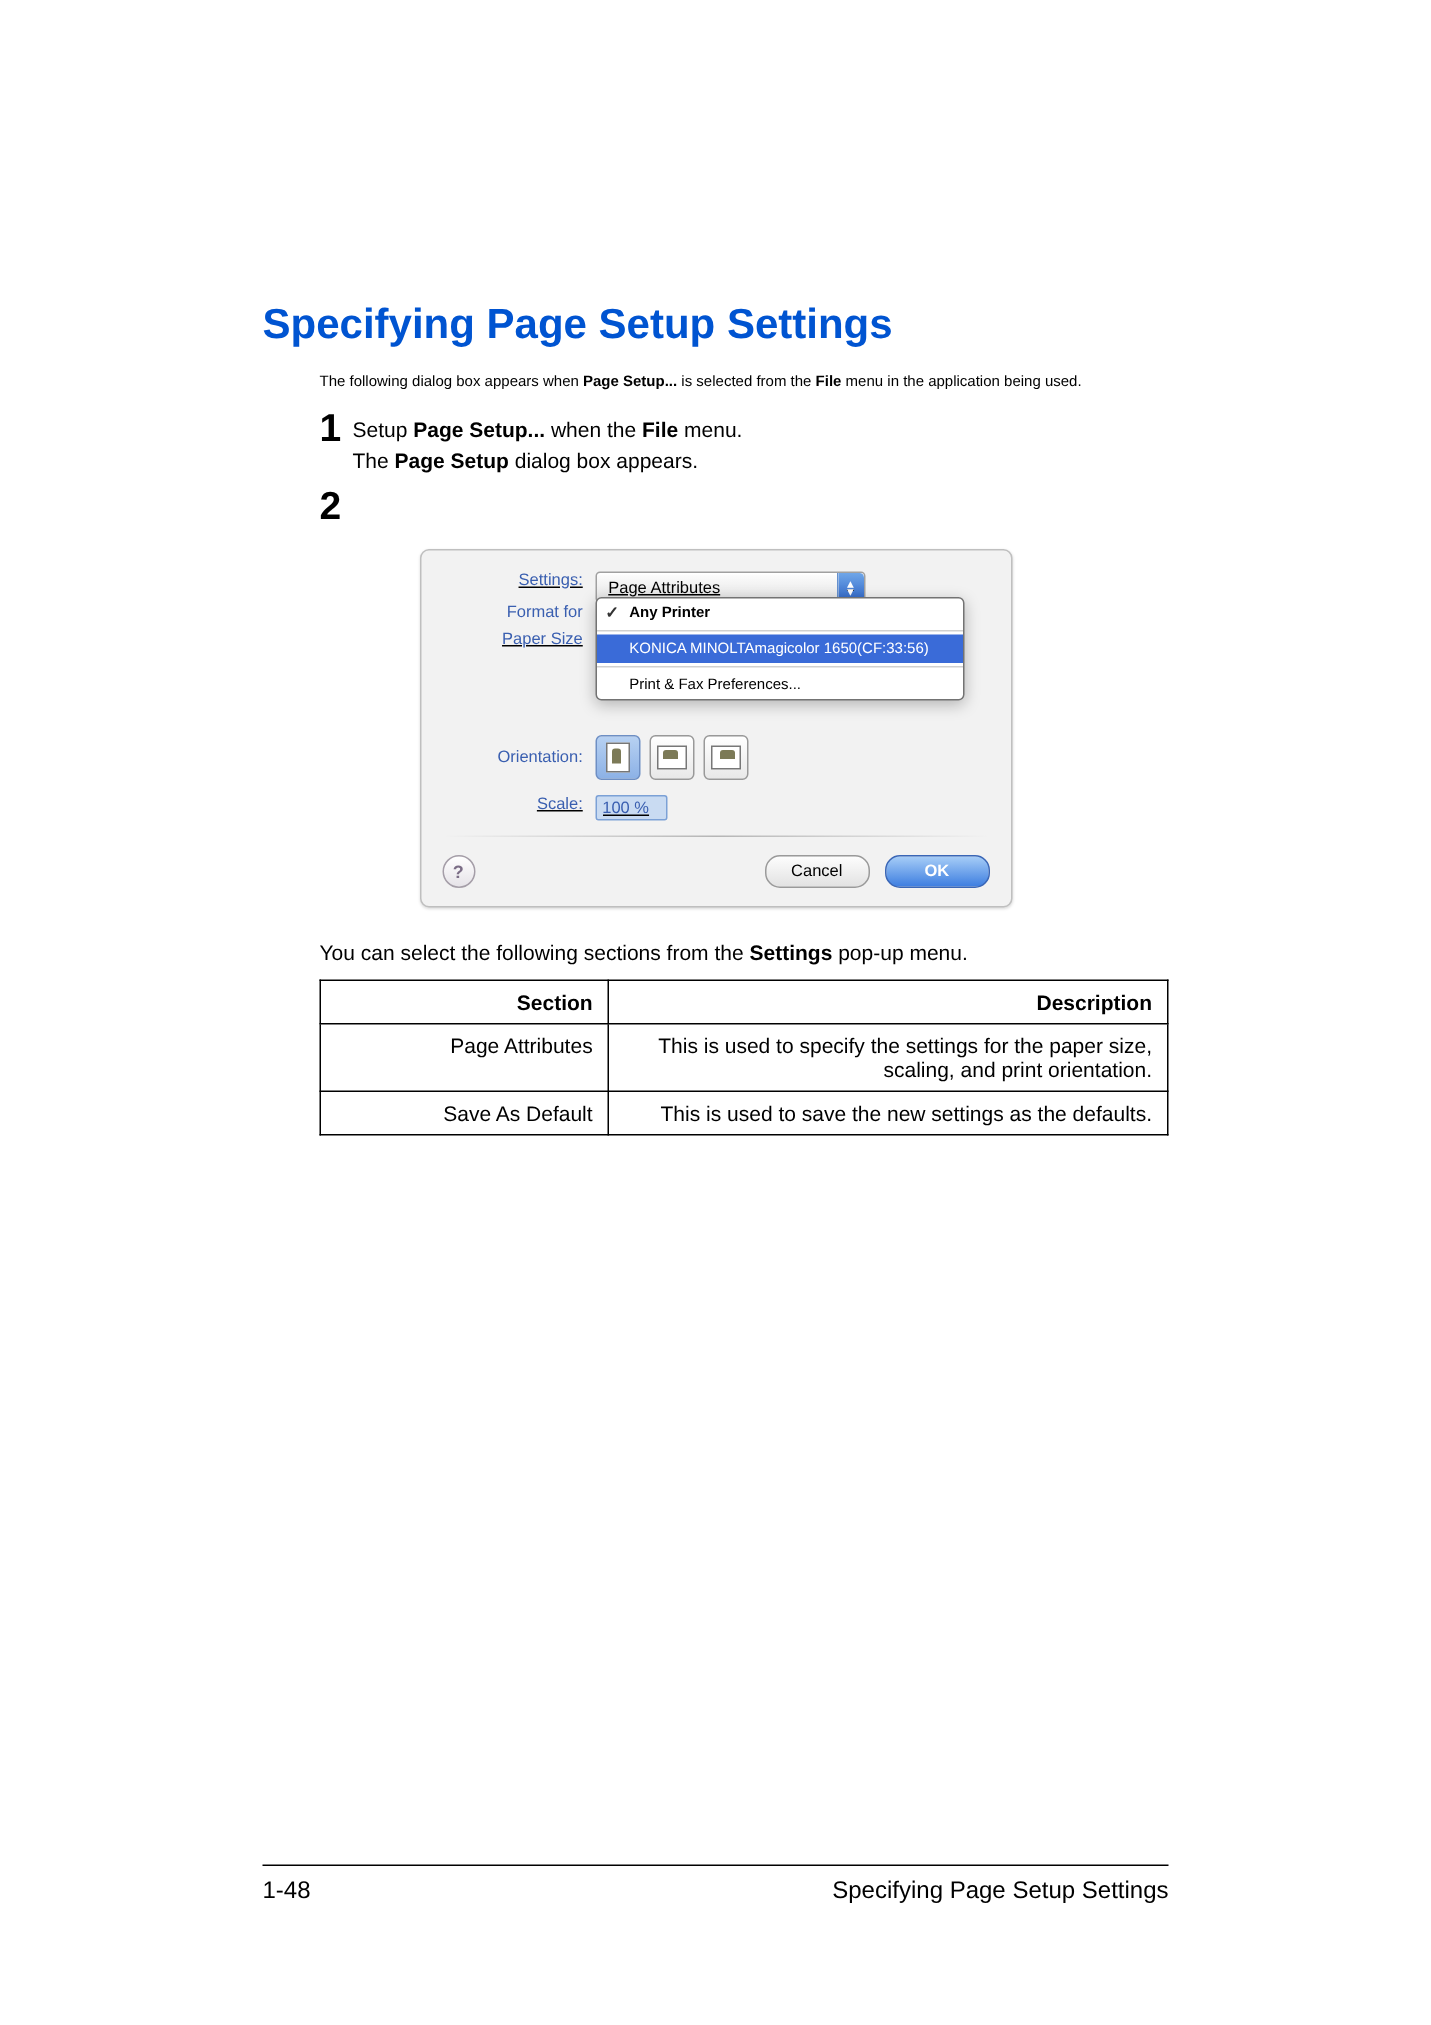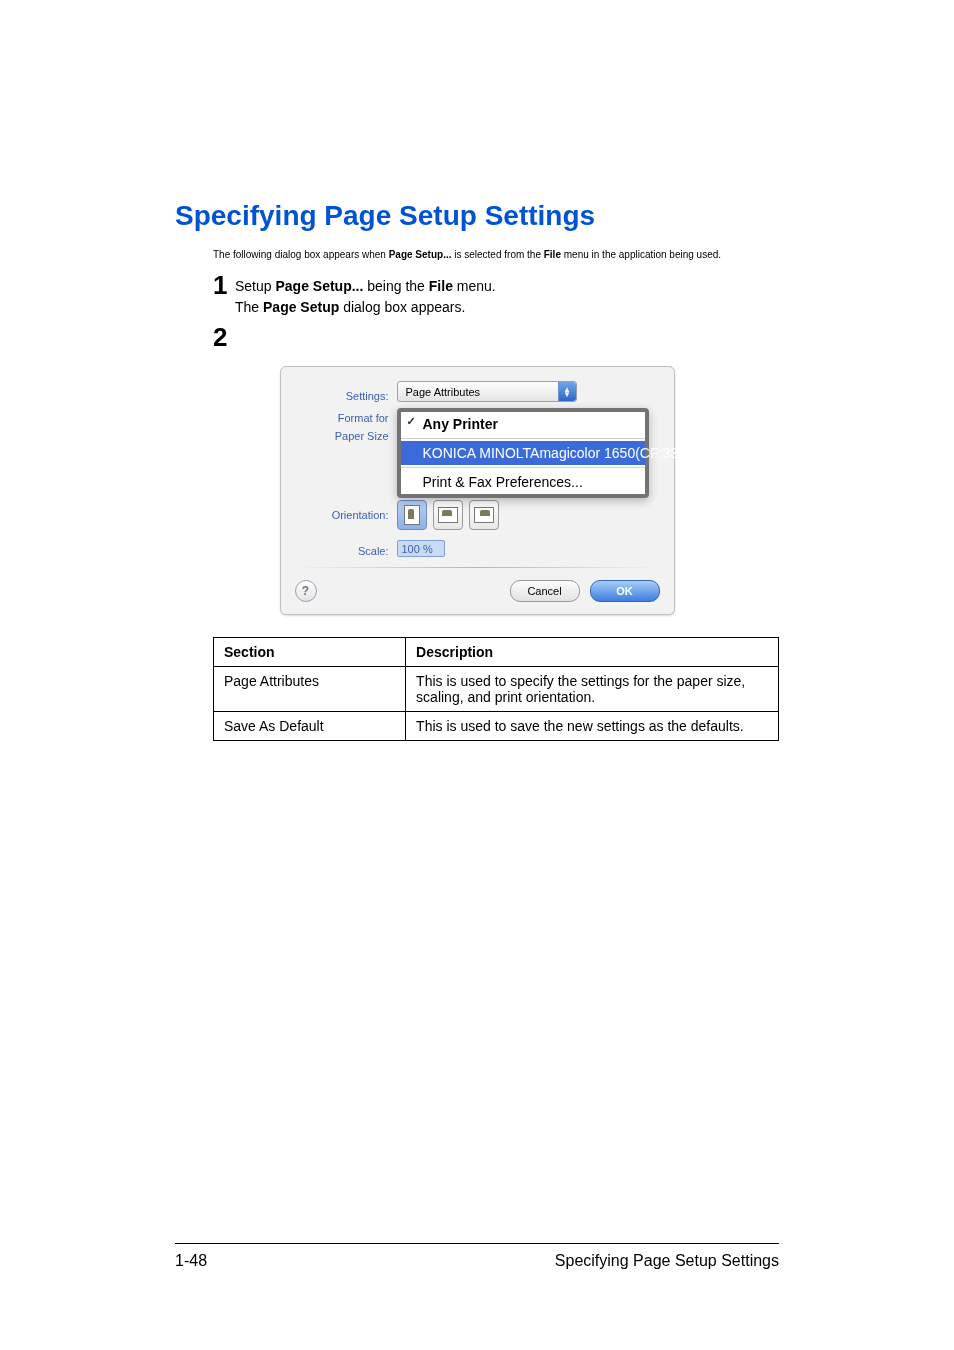--- a/index.html
+++ b/index.html
@@ -56,22 +56,23 @@
     background: #f2f2f2;
     border-radius: 6px;
     padding: 14px 14px 12px 14px;
     box-shadow: 0 1px 2px rgba(0,0,0,0.15);
     font-family: "Lucida Grande", "Helvetica Neue", Arial, sans-serif;
     font-size: 11px;
     color: #000;
   }
   .ss-row {
     display: flex;
-    align-items: flex-end;
-    margin-bottom: 10px;
+    align-items: flex-start;
+    margin-bottom: 0;
+    text-decoration: underline;
   }
   .ss-label {
     width: 94px;
     text-align: right;
     padding-right: 8px;
     color: #3a5fb0;
   }
   .ss-select {
     background: linear-gradient(#fdfdfd, #e4e4e4);
     border: 1px solid #a0a0a0;
@@ -103,24 +104,24 @@
     position: relative;
     margin-left: 38px;
     margin-bottom: 6px;
   }
   .dropdown-panel {
     position: absolute;
     left: 64px;
     top: -4px;
     width: 244px;
     background: #ffffff;
-    border: 4px solid #737373;
+    border: 1px solid #737373;
     border-radius: 4px;
     box-shadow: 0 3px 10px rgba(0,0,0,0.25);
-    font-size: 14px;
+    font-size: 10px;
     z-index: 5;
   }
   .dd-item {
     padding: 4px 10px 4px 22px;
     position: relative;
     white-space: nowrap;
   }
   .dd-item.checked::before {
     content: "✓";
     position: absolute;
@@ -251,21 +252,21 @@
   }
   table.settings-table {
     border-collapse: collapse;
     width: calc(100% - 38px);
     margin-left: 38px;
     font-size: 14px;
   }
   table.settings-table th, table.settings-table td {
     border: 1px solid #000;
     padding: 6px 10px;
-    text-align: left;
+    text-align: right;
     vertical-align: top;
   }
   table.settings-table th {
     font-weight: bold;
     background: #fff;
   }
   .page-footer {
     position: absolute;
     bottom: 80px;
     left: 175px;
@@ -290,21 +291,21 @@
   <div class="heading">Specifying Page Setup Settings</div>
 
   <div class="intro">
     <span>The following dialog box appears when </span><span class="bold">Page Setup...</span><span> is selected from the </span><span class="bold">File</span><span> menu in the application being used.</span>
   </div>
 
   <div class="steps">
     <div class="step">
       <div class="num">1</div>
       <div class="txt">
-        <span>Setup </span><span class="bold">Page Setup...</span><span> being the </span><span class="bold">File</span><span> menu.</span><br>
+        <span>Setup </span><span class="bold">Page Setup...</span><span> when the </span><span class="bold">File</span><span> menu.</span><br>
         <span>The </span><span class="bold">Page Setup</span><span> dialog box appears.</span>
       </div>
     </div>
     <div class="step">
       <div class="num">2</div>
     </div>
   </div>
 
   <div class="screenshot">
 
@@ -362,20 +363,23 @@
     <div class="ss-footer">
       <div class="help-btn">?</div>
       <div class="footer-btns">
         <div class="mac-btn">Cancel</div>
         <div class="mac-btn primary">OK</div>
       </div>
     </div>
 
   </div>
 
+  <div class="after-text">
+    <span>You can select the following sections from the </span><span class="bold">Settings</span><span> pop-up menu.</span>
+  </div>
 
   <table class="settings-table">
     <tbody>
         <tr>
       <th style="width:34%;">Section</th>
       <th>Description</th>
     </tr>
     <tr>
       <td>Page Attributes</td>
       <td>This is used to specify the settings for the paper size, scaling, and print orientation.</td>

